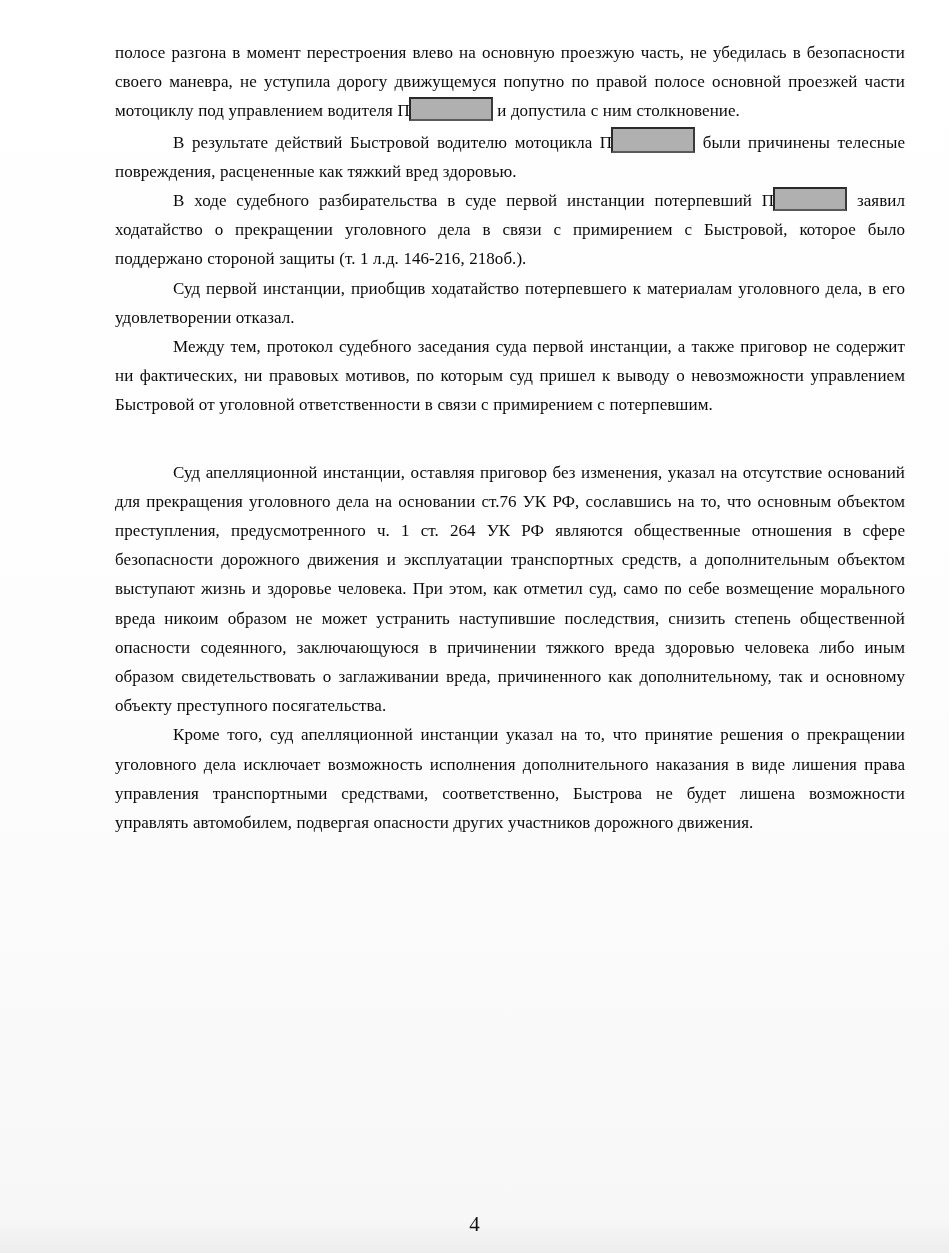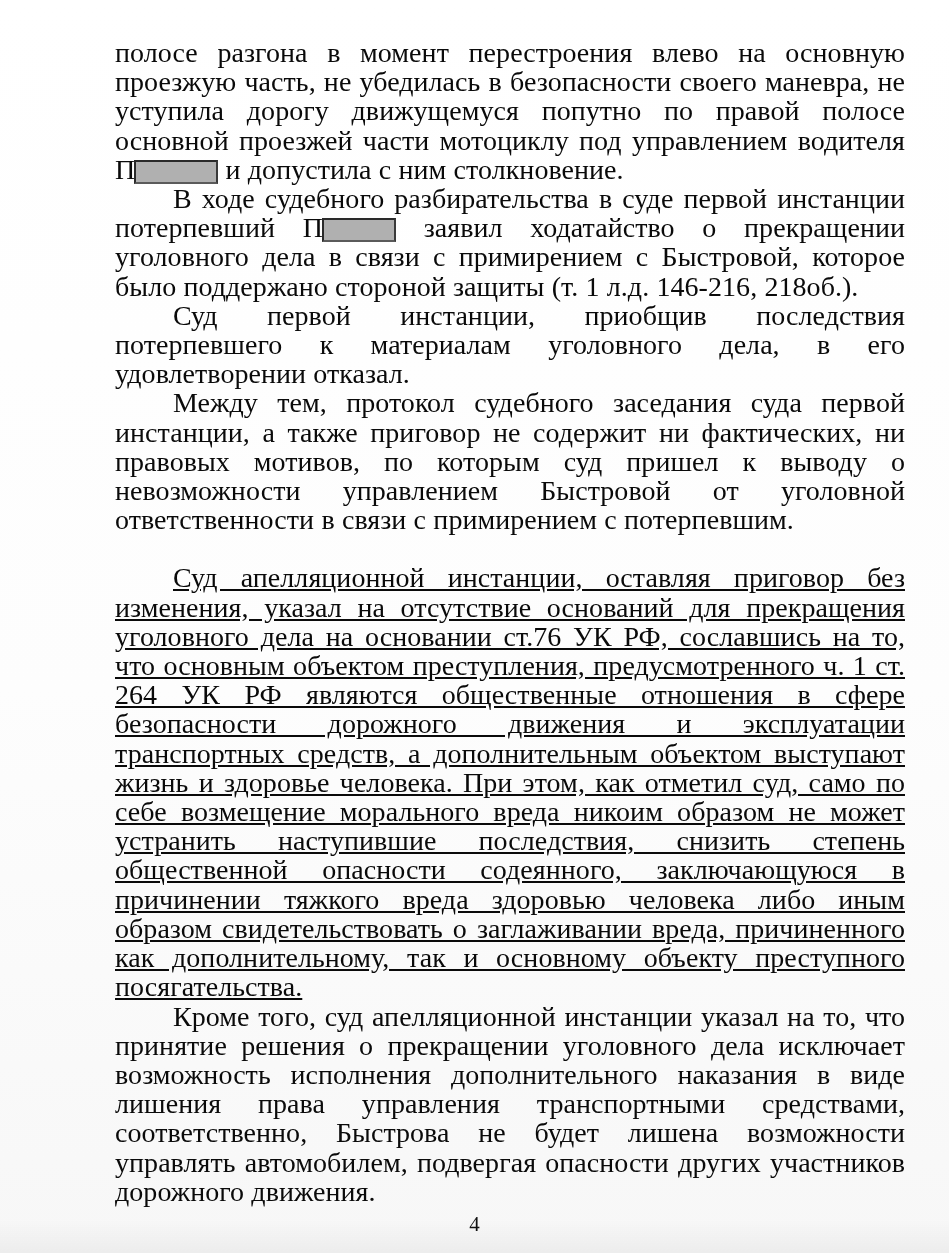--- a/index.html
+++ b/index.html
@@ -31,34 +31,33 @@
     left: 115px;
     top: 38px;
     width: 790px;
   }
 
   p.para {
     margin: 0;
     text-align: justify;
     text-justify: inter-word;
     text-indent: 58px;
-    font-size: 28px;
+    font-size: 17px;
     line-height: 29.2px;
     letter-spacing: 0.05px;
     word-spacing: 0.2px;
     -webkit-font-smoothing: none;
   }
 
   p.para.no-indent {
     text-indent: 0;
   }
 
   p.para.gap-before {
-    margin-top: 29px;
-    text-decoration: underline;
+    margin-top: 38px;
   }
 
   
   .redact {
     display: inline-block;
     background: #b0b0b0;
     border: 2px solid #2a2a2a;
     border-bottom-color: #5a5a5a;
     border-right-color: #3a3a3a;
     vertical-align: -4px;
@@ -94,22 +93,23 @@
   }
 </style>
 </head>
 <body>
 
 <div class="page">
 
   <div class="text-column">
 
   <p class="para no-indent"><span>полосе разгона в момент перестроения влево на основную проезжую часть, не убедилась в безопасности своего маневра, не уступила дорогу движущемуся попутно по правой полосе основной проезжей части мотоциклу под управлением водителя П</span><span class="redact r1"></span><span> и допустила с ним столкновение.</span></p>
+      <p class="para"><span>В результате действий Быстровой водителю мотоцикла П</span><span class="redact r2"></span><span> были причинены телесные повреждения, расцененные как тяжкий вред здоровью.</span></p>
       <p class="para"><span>В ходе судебного разбирательства в суде первой инстанции потерпевший П</span><span class="redact r3"></span><span> заявил ходатайство о прекращении уголовного дела в связи с примирением с Быстровой, которое было поддержано стороной защиты (т. 1 л.д. 146-216, 218об.).</span></p>
-      <p class="para"><span>Суд первой инстанции, приобщив последствия потерпевшего к материалам уголовного дела, в его удовлетворении отказал.</span></p>
+      <p class="para"><span>Суд первой инстанции, приобщив ходатайство потерпевшего к материалам уголовного дела, в его удовлетворении отказал.</span></p>
       <p class="para"><span>Между тем, протокол судебного заседания суда первой инстанции, а также приговор не содержит ни фактических, ни правовых мотивов, по которым суд пришел к выводу о невозможности управлением Быстровой от уголовной ответственности в связи с примирением с потерпевшим.</span></p>
       <p class="para gap-before"><span>Суд апелляционной инстанции, оставляя приговор без изменения, указал на отсутствие оснований для прекращения уголовного дела на основании ст.76 УК РФ, сославшись на то, что основным объектом преступления, предусмотренного ч. 1 ст. 264 УК РФ являются общественные отношения в сфере безопасности дорожного движения и эксплуатации транспортных средств, а дополнительным объектом выступают жизнь и здоровье человека. При этом, как отметил суд, само по себе возмещение морального вреда никоим образом не может устранить наступившие последствия, снизить степень общественной опасности содеянного, заключающуюся в причинении тяжкого вреда здоровью человека либо иным образом свидетельствовать о заглаживании вреда, причиненного как дополнительному, так и основному объекту преступного посягательства.</span></p>
       <p class="para"><span>Кроме того, суд апелляционной инстанции указал на то, что принятие решения о прекращении уголовного дела исключает возможность исполнения дополнительного наказания в виде лишения права управления транспортными средствами, соответственно, Быстрова не будет лишена возможности управлять автомобилем, подвергая опасности других участников дорожного движения.</span></p>
     </div>
 
   <div class="page-number">4</div>
 
   <div class="scan-edge"></div>
 
 </div>

